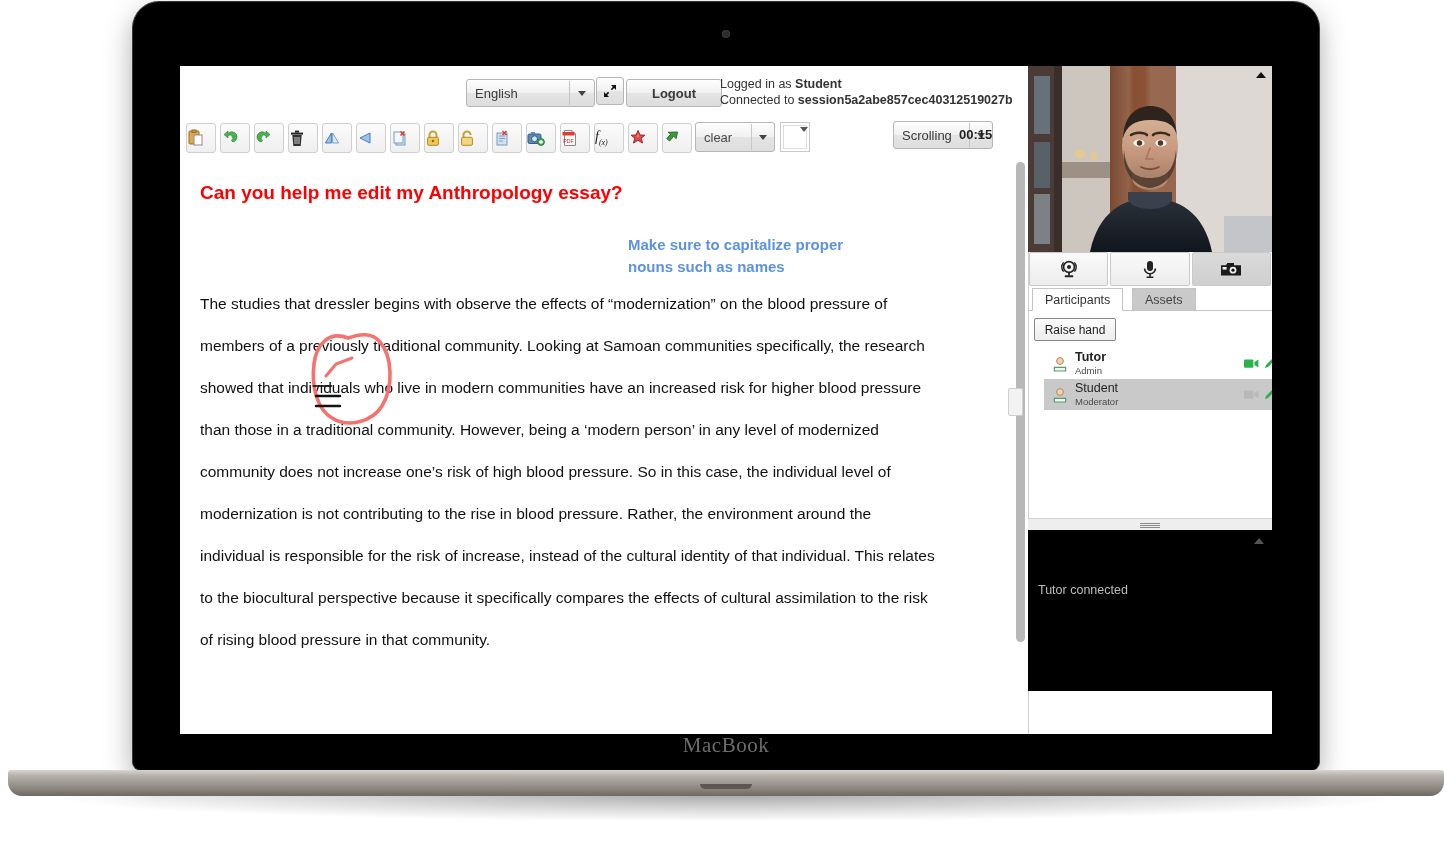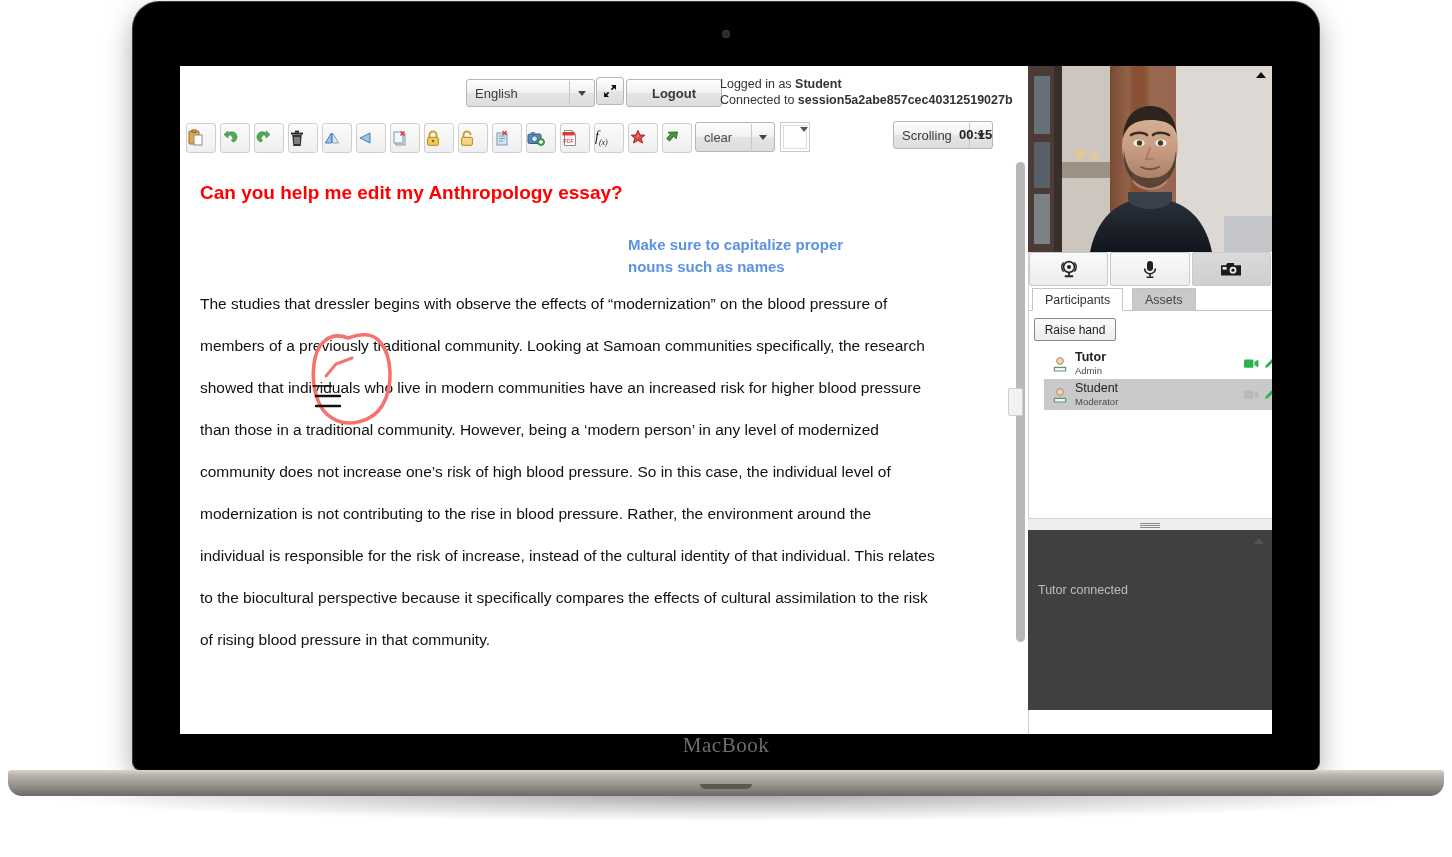--- a/index.html
+++ b/index.html
@@ -181,21 +181,21 @@
   .prole{font-size:9.5px;color:#4a4a4a;margin-top:2px;}
   .picons{display:flex;align-items:center;gap:5px;padding-right:10px;}
 
   #chat-splitter{
     position:absolute;left:0;top:452px;width:244px;height:12px;background:#eee;border-top:1px solid #d2d2d2;border-bottom:1px solid #d2d2d2;
     display:flex;align-items:center;justify-content:center;
   }
   #chat-grip{width:20px;height:5px;background:
      linear-gradient(#8a8a8a 1px,transparent 1px,transparent 2px,#8a8a8a 3px,transparent 3px);
      background-size:100% 2px;}
-  #chat-box{position:absolute;left:0;top:464px;width:244px;height:180px;background:#404040;}
+  #chat-box{position:absolute;left:0;top:464px;width:244px;height:161px;background:#000000;}
   #chat-collapse{
     position:absolute;right:8px;top:8px;width:0;height:0;
     border-left:5px solid transparent;border-right:5px solid transparent;border-bottom:6px solid #555;
   }
   #chat-msg{position:absolute;left:10px;top:53px;font-size:12.5px;color:#bdbdbd;}
   #panel-divider{position:absolute;left:0;top:0;width:1px;height:668px;background:#cfcfcf;}
 </style>
 </head>
 <body>
 

